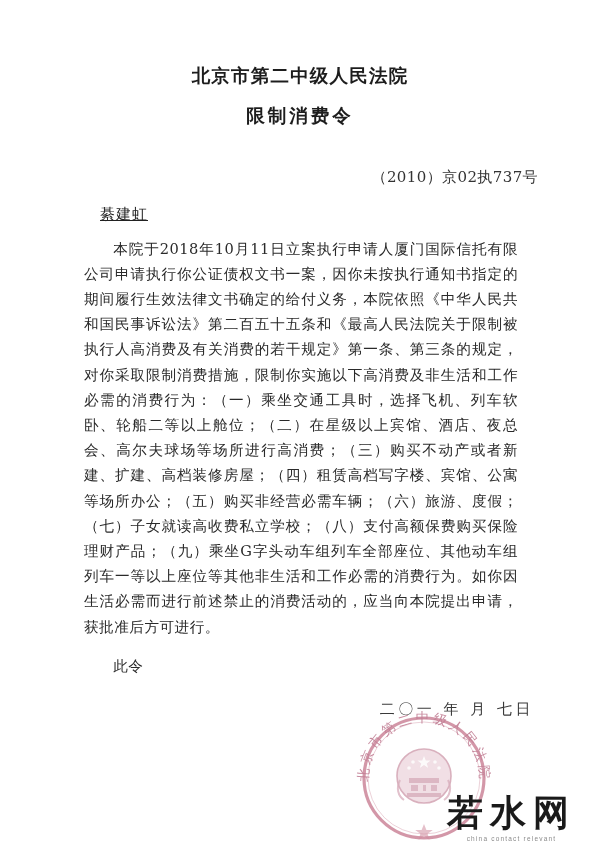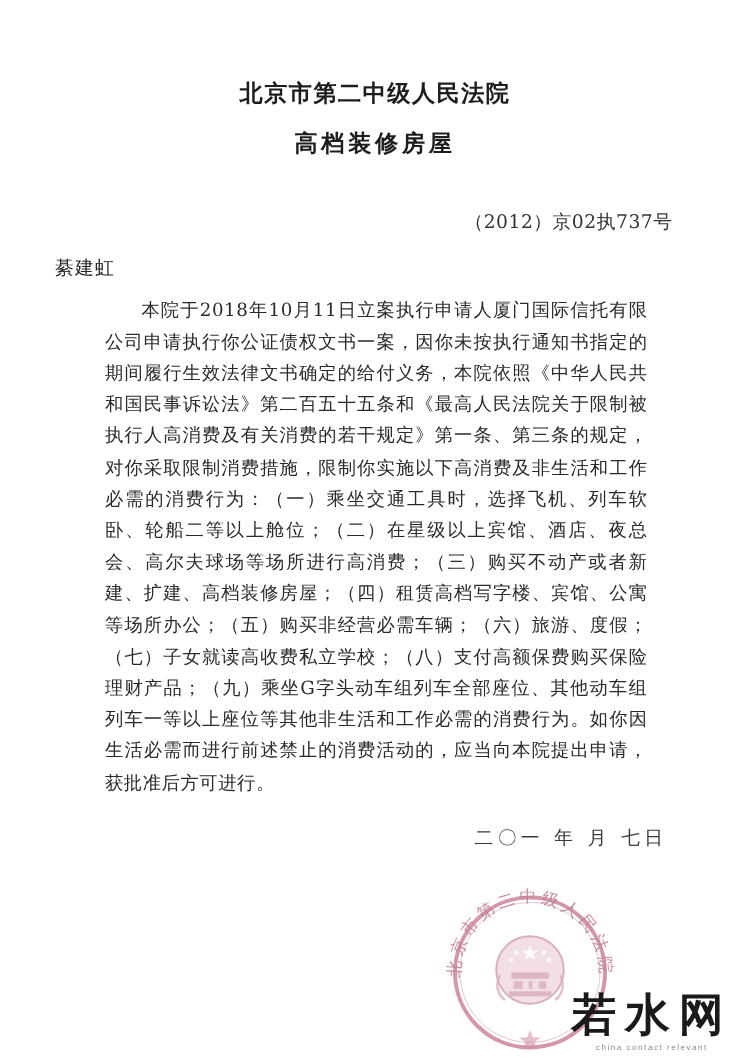--- a/index.html
+++ b/index.html
@@ -49,24 +49,25 @@
     padding-right: 62px;
     text-align: right;
     font-size: 15px;
     letter-spacing: 0.4px;
     color: #333;
   }
 
   
   .recipient {
     margin-top: 18px;
-    padding-left: 44px;
+    padding-left: 100px;
     font-size: 15px;
     letter-spacing: 1px;
     color: #222;
+    text-decoration: underline;
   }
 
   
   .body-text {
     margin-top: 12px;
     padding: 0 82px 0 84px;
     font-size: 14.6px;
     line-height: 25.2px;
     text-align: justify;
     text-justify: inter-character;
@@ -107,21 +108,21 @@
     height: 152px;
     z-index: 3;
     pointer-events: none;
     opacity: 0.82;
   }
   .seal svg { display: block; }
 
   
   .watermark {
     position: absolute;
-    right: 14px;
+    right: 24px;
     bottom: 6px;
     z-index: 4;
     text-align: center;
   }
   .watermark-main {
     font-family: "DejaVu Sans", "Liberation Sans", sans-serif;
     font-size: 36px;
     font-weight: bold;
     letter-spacing: 7px;
     color: #1a1a1a;
@@ -135,31 +136,32 @@
     margin-top: 4px;
   }
 </style>
 </head>
 <body>
 
 <div class="page">
 
   <div class="title-block">
     <div class="court-name">北京市第二中级人民法院</div>
-    <div class="doc-type">高档装修房屋</div>
-  </div>
-
-  <div class="case-no">（2012）京02执737号</div>
+    <div class="doc-type">限制消费令</div>
+  </div>
+
+  <div class="case-no">（2010）京02执737号</div>
 
   <div class="recipient">綦建虹</div>
 
   <div class="body-text">
     <p>本院于2018年10月11日立案执行申请人厦门国际信托有限公司申请执行你公证债权文书一案，因你未按执行通知书指定的期间履行生效法律文书确定的给付义务，本院依照《中华人民共和国民事诉讼法》第二百五十五条和《最高人民法院关于限制被执行人高消费及有关消费的若干规定》第一条、第三条的规定，对你采取限制消费措施，限制你实施以下高消费及非生活和工作必需的消费行为：（一）乘坐交通工具时，选择飞机、列车软卧、轮船二等以上舱位；（二）在星级以上宾馆、酒店、夜总会、高尔夫球场等场所进行高消费；（三）购买不动产或者新建、扩建、高档装修房屋；（四）租赁高档写字楼、宾馆、公寓等场所办公；（五）购买非经营必需车辆；（六）旅游、度假；（七）子女就读高收费私立学校；（八）支付高额保费购买保险理财产品；（九）乘坐G字头动车组列车全部座位、其他动车组列车一等以上座位等其他非生活和工作必需的消费行为。如你因生活必需而进行前述禁止的消费活动的，应当向本院提出申请，获批准后方可进行。</p>
   </div>
 
+  <div class="closing">此令</div>
 
   <div class="date-line">二〇一 年 月 七日</div>
 
   <div class="seal">
     <svg width="152" height="152" viewBox="0 0 152 152">
       <defs>
         <path id="sealArc" d="M 76,76 m -57,0 a 57,57 0 1,1 114,0" fill="none"></path>
         <path id="sealArcText" d="M 20,76 a 56,56 0 0 1 112,0" fill="none"></path>
       </defs>
       <circle cx="76" cy="76" r="60" fill="none" stroke="#c4728a" stroke-width="3.2" opacity="0.9"></circle>

